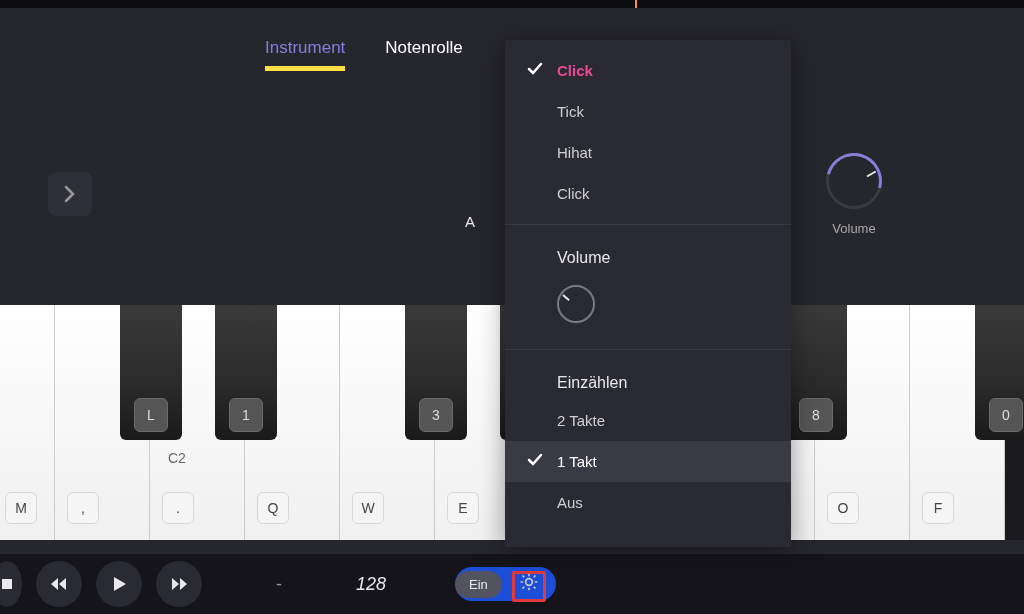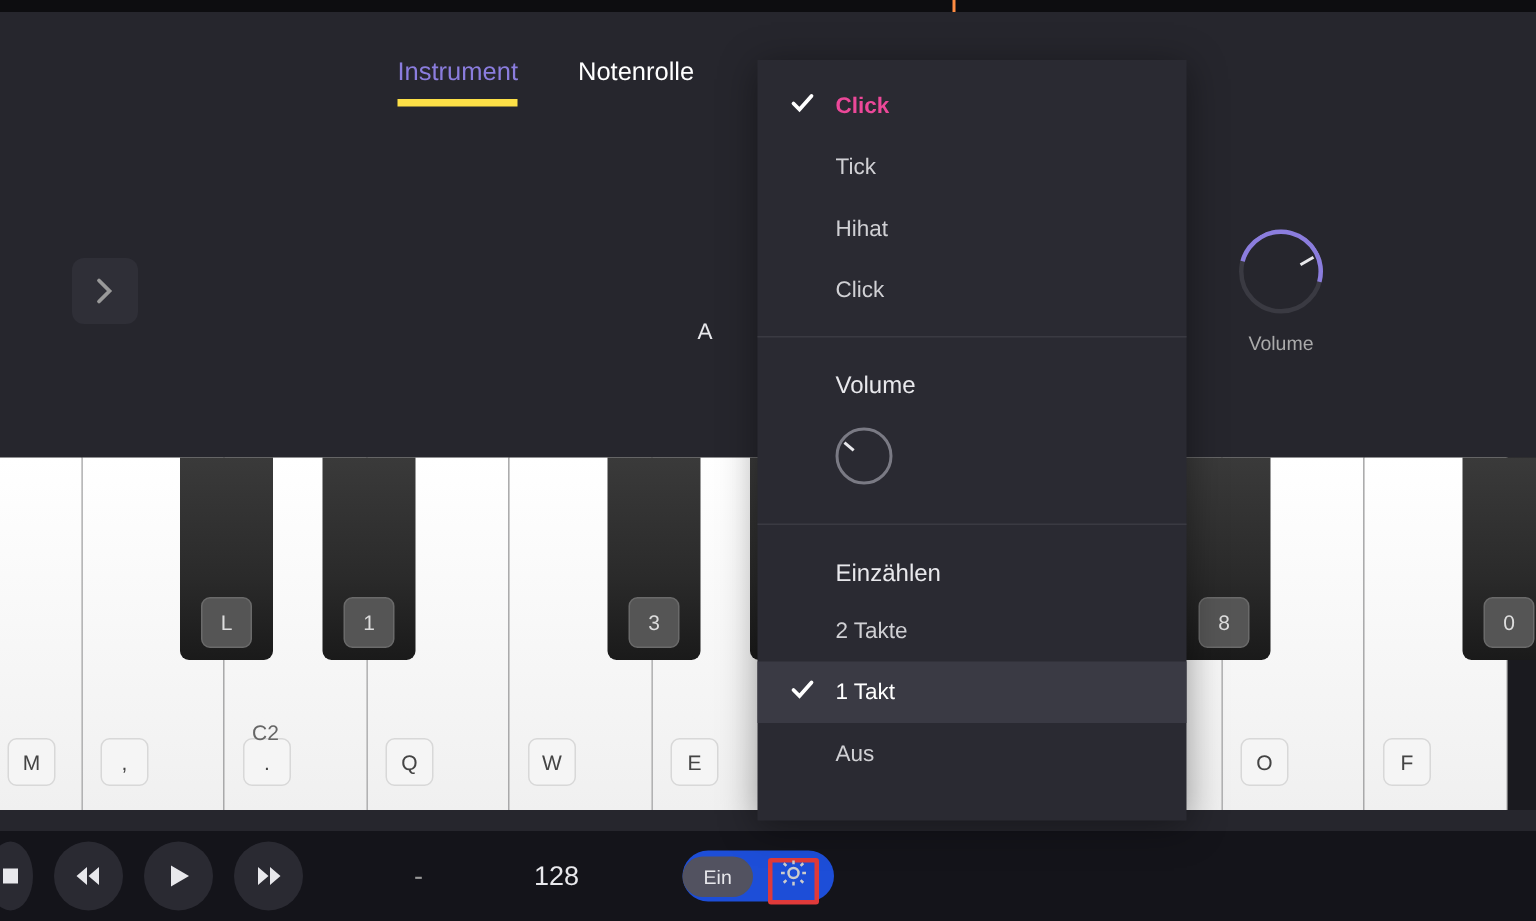--- a/index.html
+++ b/index.html
@@ -24,33 +24,33 @@
   .knob-label { font-size: 13px; color: #aaa; }
   
   .letter-a { position: absolute; left: 465px; top: 205px; font-size: 15px; color: #e8e8ec; }
   
   .piano { position: absolute; left: 0; right: 0; top: 297px; height: 235px; background: #1a1a1f; }
   .white-keys { display: flex; height: 235px; }
   .white-key { flex: 0 0 95px; background: linear-gradient(#fff, #f0f0f0); border-right: 1px solid #ccc; position: relative; }
   .white-key:first-child { flex: 0 0 55px; }
   .white-key .label { position: absolute; bottom: 16px; left: 12px; width: 32px; height: 32px; border-radius: 6px; background: #f5f5f5; border: 1px solid #d8d8d8; display: flex; align-items: center; justify-content: center; font-size: 14px; color: #444; font-weight: 500; }
   .white-key.first .label { left: 5px; }
-  .white-key .note-name { position: absolute; bottom: 44px; left: 18px; font-size: 14px; color: #666; }
+  .white-key .note-name { position: absolute; bottom: 74px; left: 18px; font-size: 14px; color: #666; }
   
   .black-keys { position: absolute; top: 0; left: 0; right: 0; height: 135px; pointer-events: none; }
   .black-key { position: absolute; top: 0; width: 62px; height: 135px; background: linear-gradient(#3a3a3a 0%, #2a2a2a 60%, #1a1a1a 100%); border-radius: 0 0 6px 6px; pointer-events: auto; }
   .black-key .label { position: absolute; bottom: 8px; left: 14px; width: 34px; height: 34px; border-radius: 6px; background: #555; border: 1px solid #6a6a6a; display: flex; align-items: center; justify-content: center; font-size: 14px; color: #ddd; font-weight: 500; }
   
   .transport { position: absolute; left: 0; right: 0; bottom: 0; height: 60px; background: #14141a; display: flex; align-items: center; padding: 0 6px; gap: 14px; }
   .t-btn { width: 46px; height: 46px; border-radius: 50%; background: #2a2a32; display: flex; align-items: center; justify-content: center; cursor: pointer; }
   .t-btn.half { width: 30px; margin-left: -14px; }
   .t-btn svg { width: 18px; height: 18px; fill: #e8e8ec; }
   
   .t-dash { color: #999; font-size: 18px; margin-left: 60px; }
-  .t-num { color: #e8e8ec; font-size: 18px; margin-left: 60px; }
+  .t-num { color: #e8e8ec; font-size: 18px; margin-left: 60px; font-style: italic; }
   
   .pill-toggle { margin-left: 55px; display: flex; align-items: center; background: #1d4ed8; border-radius: 20px; height: 34px; }
   .pill-on { background: #525260; padding: 6px 14px; border-radius: 20px; font-size: 13px; }
   .pill-gear { padding: 0 10px; cursor: pointer; }
   
   .gear-highlight { border: 3px solid #e03a3a; border-radius: 2px; padding: 4px; }
   
   .menu { position: absolute; left: 505px; top: 32px; width: 286px; background: #2a2a32; border-radius: 0; box-shadow: 0 4px 24px rgba(0,0,0,0.4); padding: 10px 0 24px 0; z-index: 50; }
   .menu-section-title { padding: 14px 28px 8px 52px; font-size: 16px; font-weight: 500; color: #e8e8ec; }
   .menu-item { padding: 12px 28px 12px 52px; font-size: 15px; color: #d0d0d4; cursor: pointer; position: relative; display: flex; align-items: center; }

